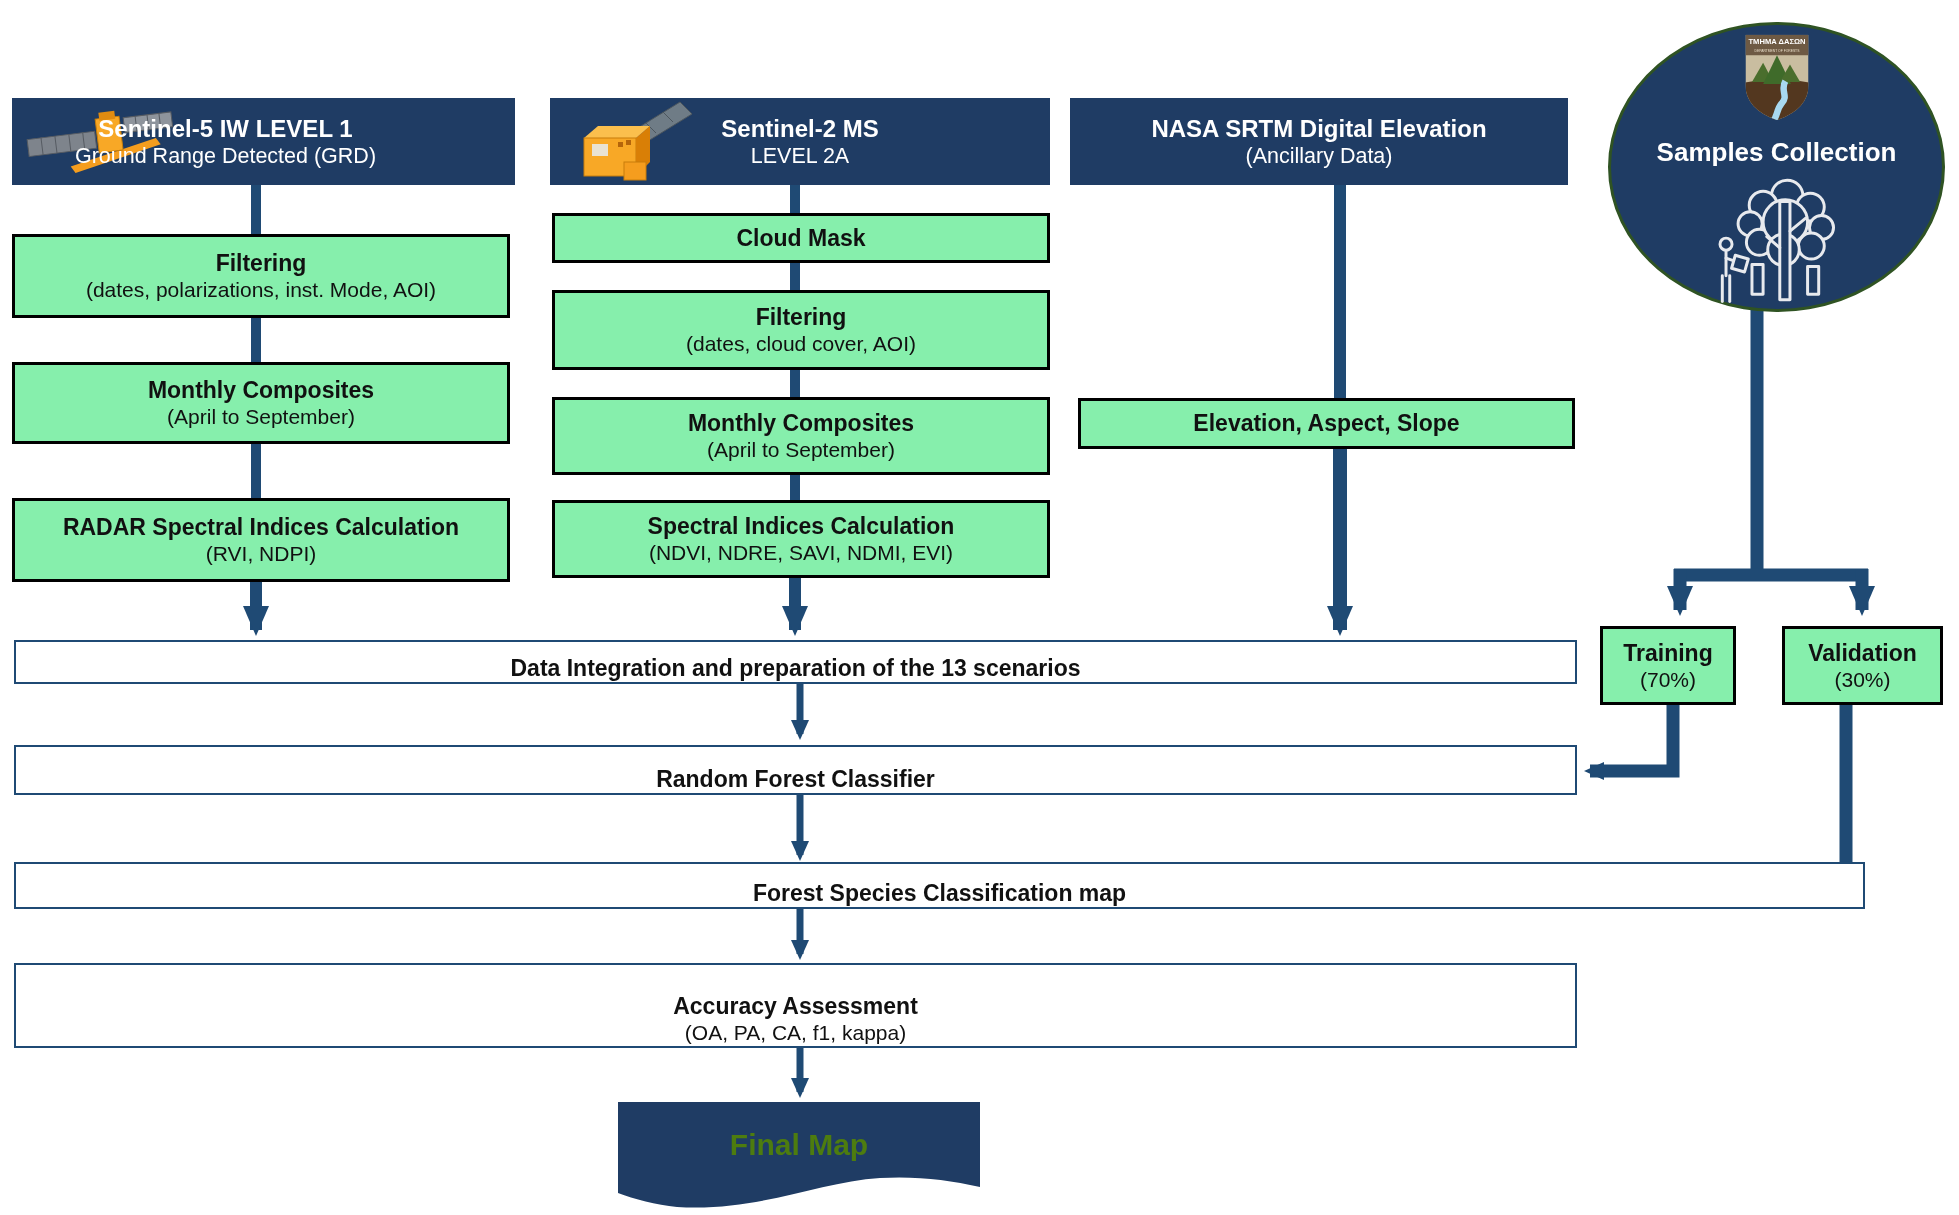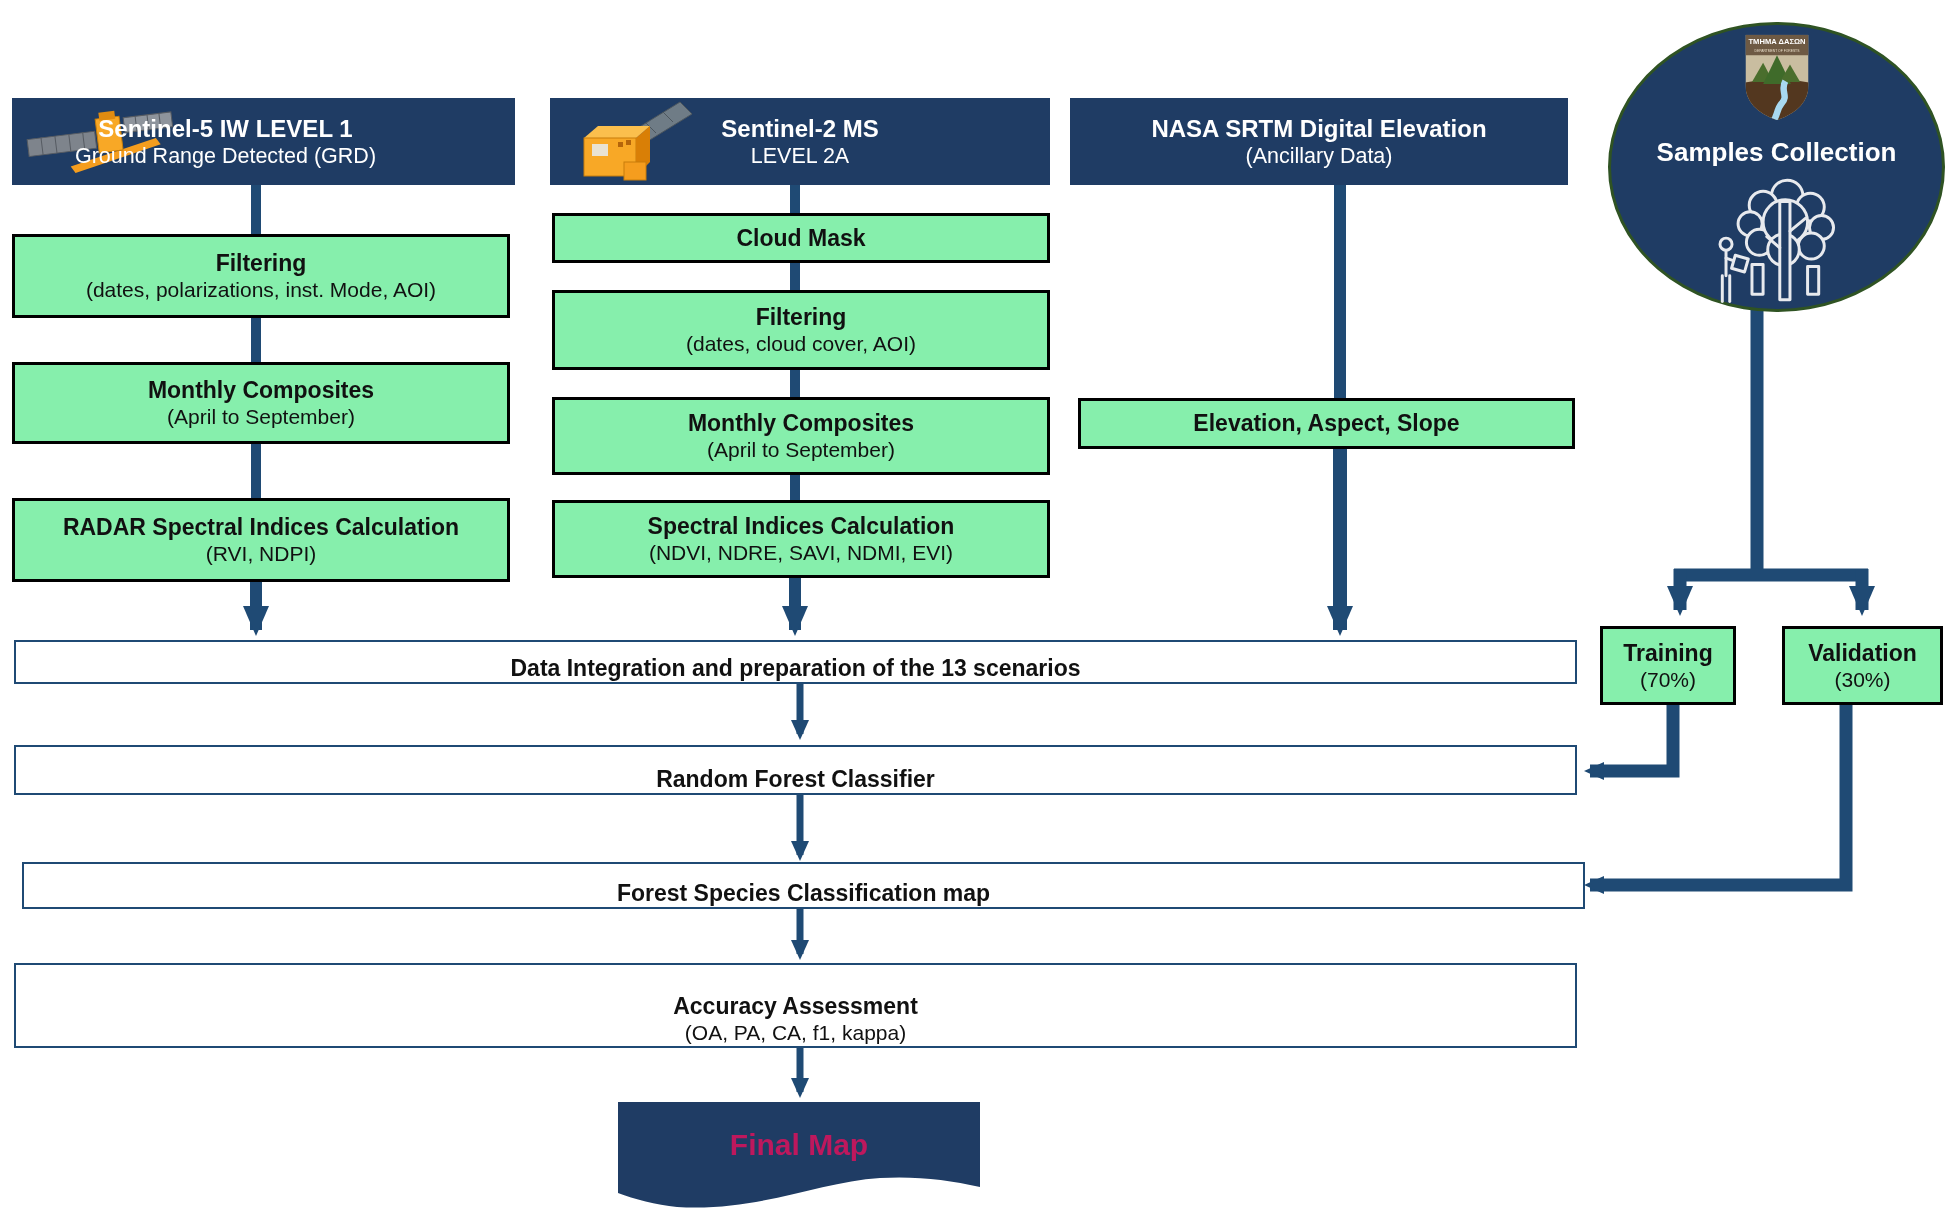--- a/index.html
+++ b/index.html
@@ -30,21 +30,21 @@
   .circle{
     position:absolute;left:1608px;top:22px;width:337px;height:290px;border-radius:50%;
     background:#1f3c64;border:3px solid #2f5323;box-sizing:border-box;
     display:flex;flex-direction:column;align-items:center;text-align:right;
   }
   .circle-label{color:#fff;font-weight:bold;font-size:26px;margin-top:15px;}
   .connector-layer{position:absolute;left:0;top:0;z-index:0;}
   .boxes{position:absolute;left:0;top:0;width:100%;height:100%;z-index:1;pointer-events:none;}
   .finalmap-label{
     position:absolute;left:618px;top:1128px;width:362px;text-align:center;
-    color:#be185d;font-weight:bold;font-size:30px;z-index:2;
+    color:#4d7c0f;font-weight:bold;font-size:30px;z-index:2;
   }
 </style>
 </head>
 <body>
 
 <div class="canvas">
 
   <svg class="connector-layer" width="1959" height="1215" viewBox="0 0 1959 1215">
     <defs>
       <marker id="ahBig" markerUnits="userSpaceOnUse" markerWidth="34" markerHeight="30" refX="24" refY="13" orient="auto">
@@ -229,21 +229,21 @@
       <div class="t1">Validation</div>
       <div class="t2">(30%)</div>
     </div>
 
     <div class="box-blue" style="left:14px;top:640px;width:1563px;height:44px;">
       <div class="t1">Data Integration and preparation of the 13 scenarios</div>
     </div>
     <div class="box-blue" style="left:14px;top:745px;width:1563px;height:50px;">
       <div class="t1">Random Forest Classifier</div>
     </div>
-    <div class="box-blue" style="left:14px;top:862px;width:1563px;height:47px;margin-left:8px;">
+    <div class="box-blue" style="left:14px;top:862px;width:1851px;height:47px;">
       <div class="t1">Forest Species Classification map</div>
     </div>
     <div class="box-blue" style="left:14px;top:963px;width:1563px;height:85px;">
       <div class="t1">Accuracy Assessment</div>
       <div class="t2">(OA, PA, CA, f1, kappa)</div>
     </div>
 
     <svg class="abs" style="left:618px;top:1102px;" width="362" height="110" viewBox="0 0 362 110">
       <path d="M0,0 H362 V85 C330,78 300,74 262,76 C200,80 140,110 59,105 C38,103 16,97 0,91 Z" fill="#1f3c64"></path>
     </svg>

